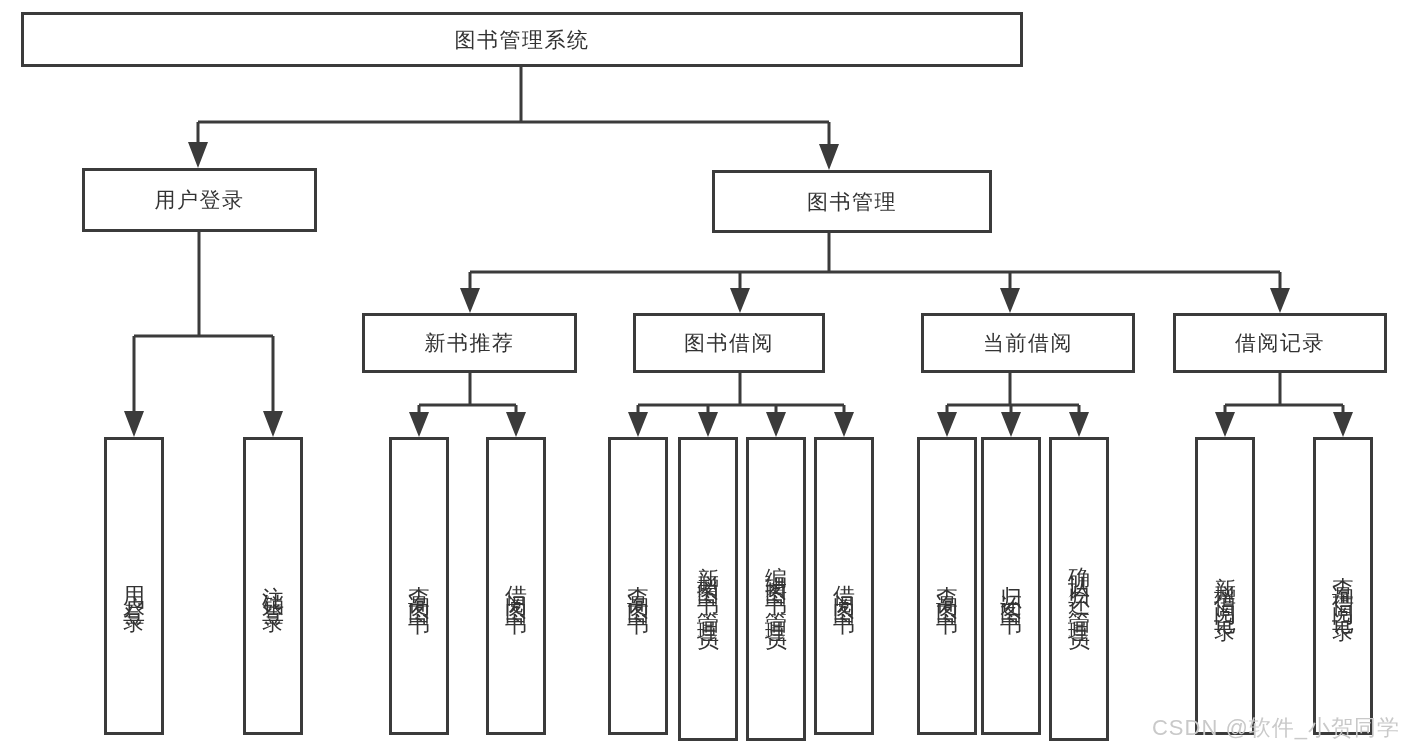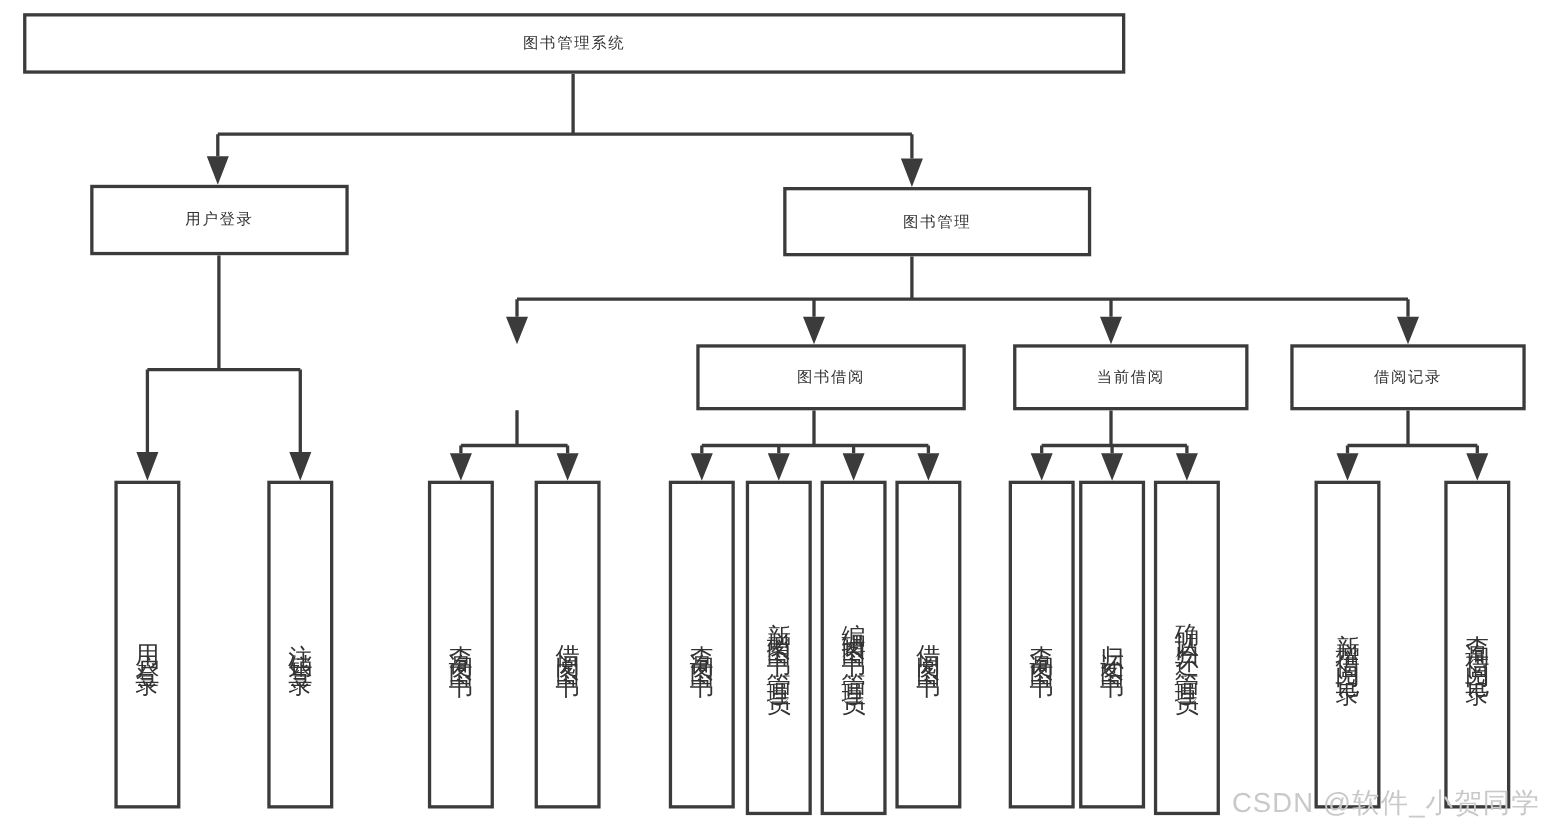--- a/index.html
+++ b/index.html
@@ -26,37 +26,37 @@
   }
   .node {
     position: absolute;
     background: #ffffff;
     border: 3px solid #3b3b3b;
     display: flex;
     align-items: center;
     justify-content: center;
   }
   .hnode {
-    font-size: 14px;
+    font-size: 21px;
     letter-spacing: 1.5px;
     white-space: nowrap;
   }
   .vnode .vtext {
     writing-mode: vertical-rl;
     text-orientation: mixed;
     font-size: 22px;
     letter-spacing: 9px;
     line-height: 1;
     white-space: nowrap;
   }
   .wm {
     position: absolute;
     right: 5px;
     top: 713px;
-    font-size: 25px;
+    font-size: 22px;
     letter-spacing: 1px;
     color: #c9c9c9;
     white-space: nowrap;
     z-index: 5;
   }
   .wire-stroke { stroke: #3b3b3b; stroke-width: 3; fill: none; }
   .wire-arrow  { fill: #3b3b3b; stroke: none; }
 </style>
 </head>
 <body>
@@ -98,21 +98,24 @@
     <span>图书管理系统</span>
   </div>
 
   <div class="node hnode" style="left:82px; top:168px; width:235px; height:64px;">
     <span>用户登录</span>
   </div>
   <div class="node hnode" style="left:712px; top:170px; width:280px; height:63px;">
     <span>图书管理</span>
   </div>
 
-  <div class="node hnode" style="left:633px; top:313px; width:245px; height:60px;">
+  <div class="node hnode" style="left:362px; top:313px; width:215px; height:60px;">
+    <span>新书推荐</span>
+  </div>
+  <div class="node hnode" style="left:633px; top:313px; width:192px; height:60px;">
     <span>图书借阅</span>
   </div>
   <div class="node hnode" style="left:903px; top:313px; width:214px; height:60px;margin-left:18px;">
     <span>当前借阅</span>
   </div>
   <div class="node hnode" style="left:1173px; top:313px; width:214px; height:60px;">
     <span>借阅记录</span>
   </div>
 
   <div class="node vnode" style="left:104px; top:437px; width:60px; height:298px;">

